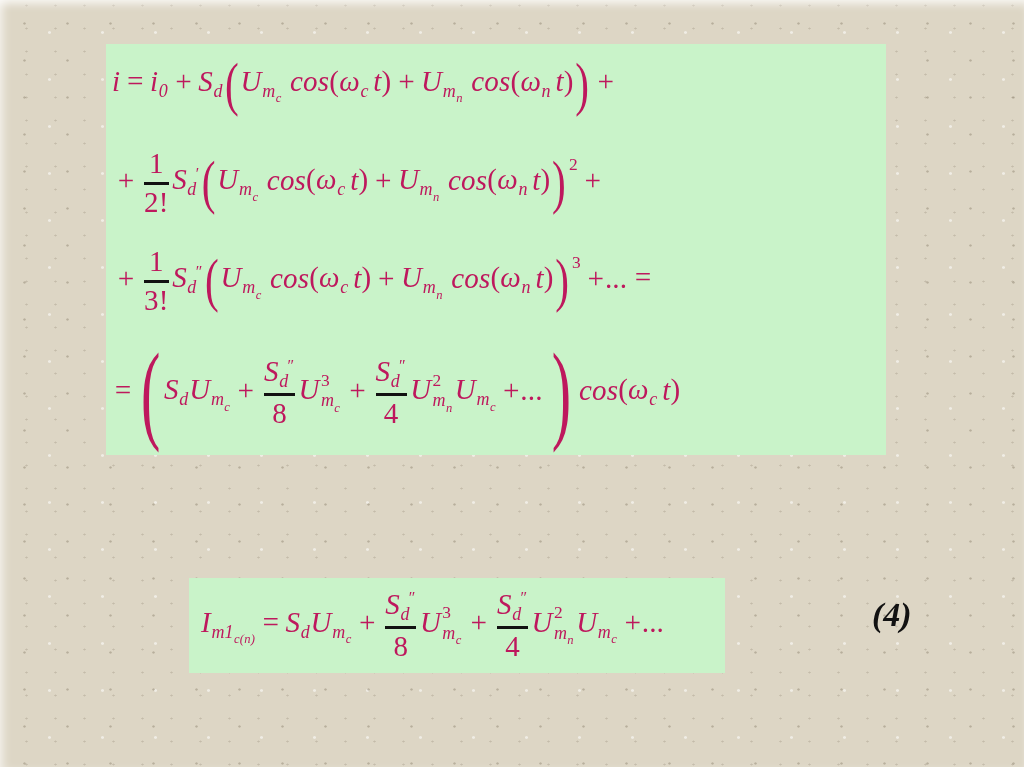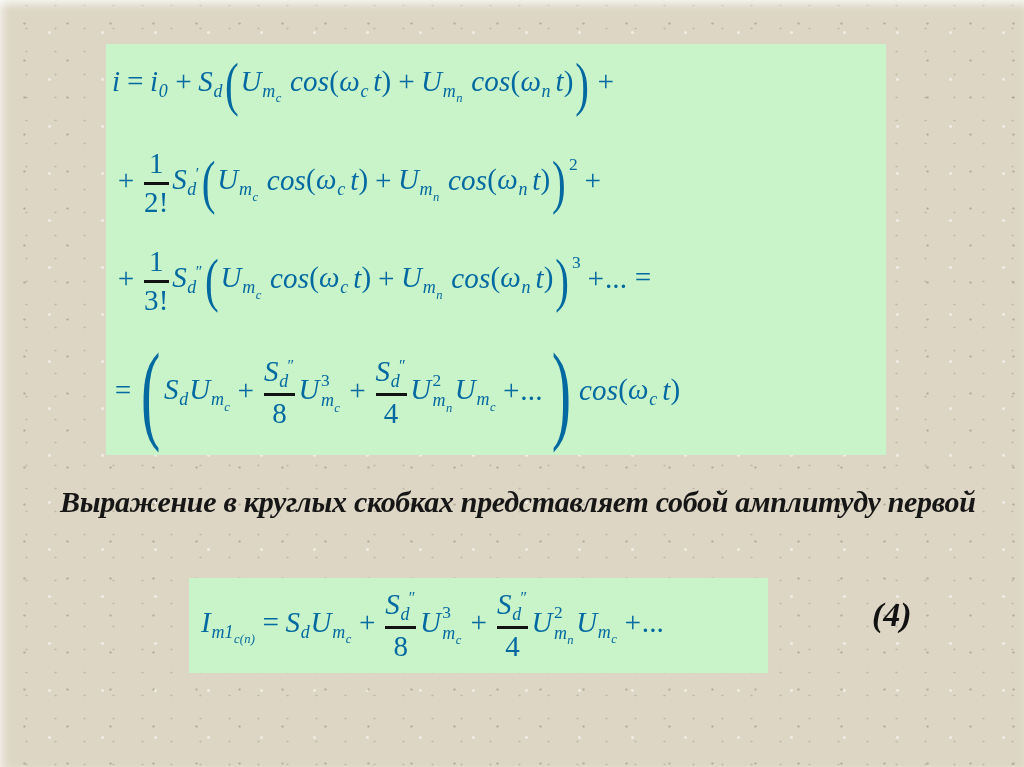--- a/index.html
+++ b/index.html
@@ -11,27 +11,27 @@
       radial-gradient(rgba(120,108,88,.25) .8px, transparent 1.6px),
       radial-gradient(rgba(255,255,255,.55) 1px, transparent 2px);
     background-size: 43px 37px, 29px 23px, 53px 47px;
     background-position: 3px 5px, 12px 17px, 23px 9px;
     box-shadow: inset 0 8px 9px -4px rgba(255,255,255,.75),
                 inset 8px 0 9px -4px rgba(255,255,255,.55);
     font-family:"Liberation Serif","DejaVu Serif",serif;
   }
   .panel{position:absolute;background:#c9f3c9;}
   #main-panel{left:106px;top:44px;width:780px;height:411px;}
-  #eq4-panel{left:189px;top:578px;width:579px;height:95px;}
+  #eq4-panel{left:189px;top:578px;width:536px;height:95px;}
 
   
   .fl{
     position:absolute;display:flex;align-items:center;white-space:nowrap;
     font:italic 29px/1.15 "Liberation Serif","DejaVu Serif",serif;
-    color:#0369a1;letter-spacing:.2px;
+    color:#be185d;letter-spacing:.2px;
   }
   #l1{left:6px;top:2px;height:78px;}
   #l2{left:5px;top:94px;height:90px;}
   #l3{left:5px;top:192px;height:90px;}
   #l4{left:2px;top:296px;height:106px;text-align:right;}
   #l5{left:12px;top:0;height:95px;}
 
   .ck{display:inline-block;}
   .rm{font-style:normal;}
   .op{margin:0 .17em;}
@@ -107,21 +107,20 @@
             <span class="fden rm">4</span>
           </span><span>U</span><span class="ss">
             <span class="up">2</span>
             <span class="dn"><span>m</span><span class="sb2">n</span></span>
           </span><span>U</span><span class="sb"><span>m</span><span class="sb2">c</span></span><span class="op">+...</span><span class="gp">)</span><span class="sp2">cos</span><span class="rm">(</span><span>ω</span><span class="sb">c</span><span class="sp2">t</span><span class="rm">)</span></span>
       </div>
 
   </div>
 
   <div class="ptext">
-    <div class="line1">Выражение в круглых скобках представляет собой амплитуду первой</div>
   </div>
 
   <div class="panel" id="eq4-panel">
     <div class="fl" id="l5">
         <span class="ck"><span>I</span><span class="sb"><span>m1</span><span class="sb2">c(n)</span></span><span class="op">=</span><span>S</span><span class="sb">d</span><span>U</span><span class="sb"><span>m</span><span class="sb2">c</span></span><span class="op">+</span><span class="frac">
             <span class="fnum"><span>S</span><span class="sb">d</span><span class="pr">″</span></span>
             <span class="fbar"></span>
             <span class="fden rm">8</span>
           </span><span>U</span><span class="ss">
             <span class="up">3</span>

